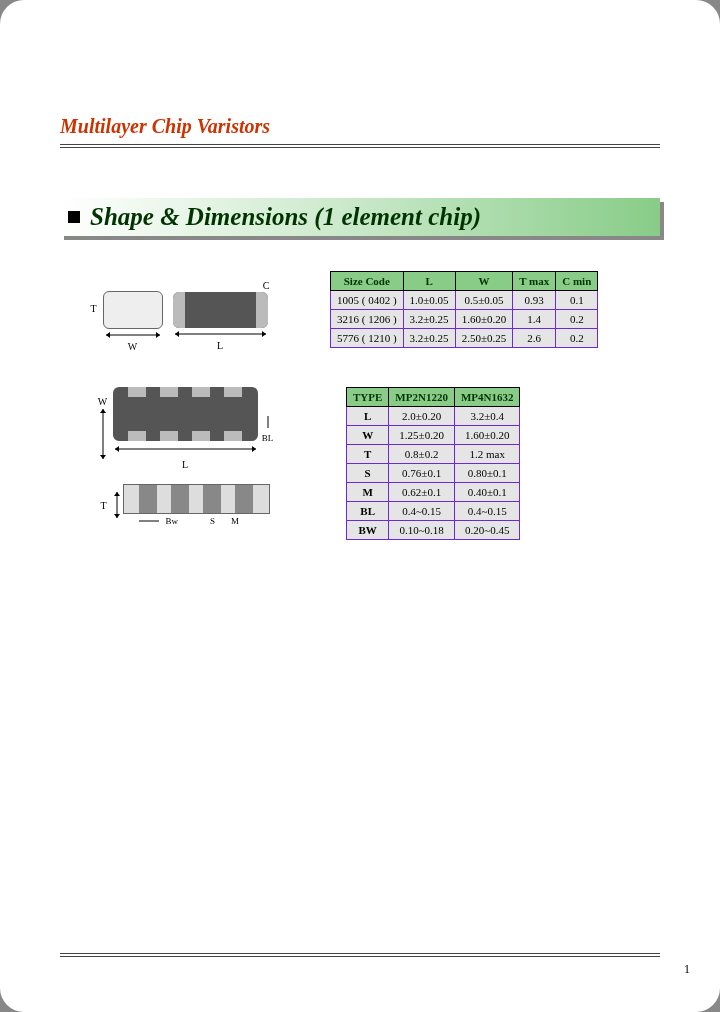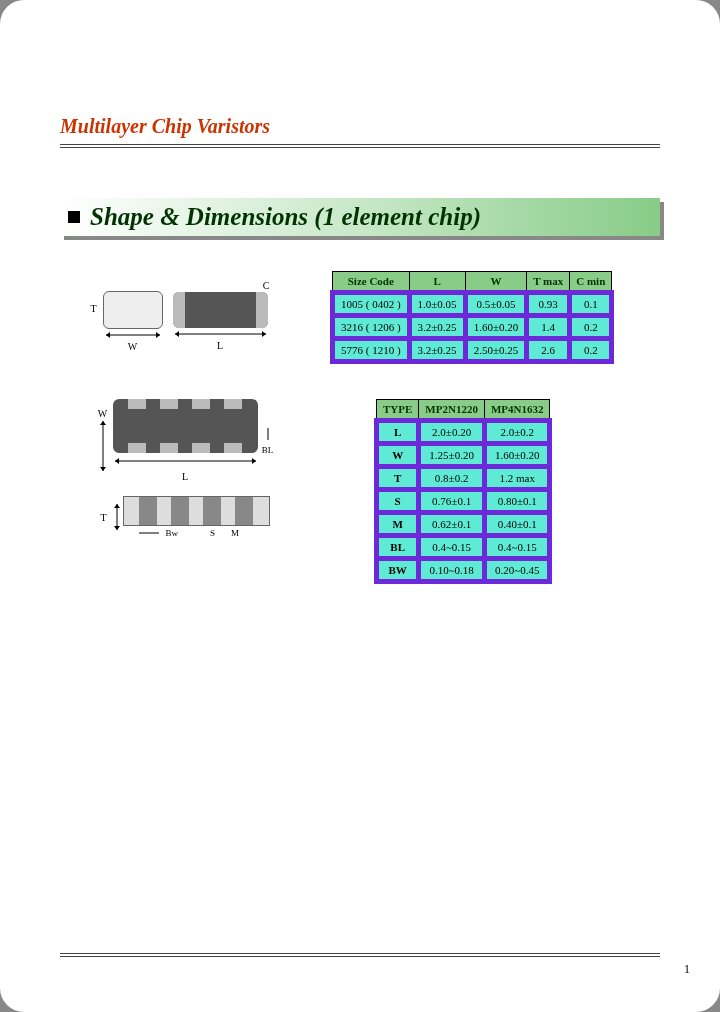--- a/index.html
+++ b/index.html
@@ -69,24 +69,24 @@
     font-size: 11px;
   }
   table.data-table th {
     background: #88cc88;
     border: 1px solid #000;
     padding: 3px 6px;
     font-weight: bold;
     color: #003300;
   }
   table.data-table td {
-    border: 5px solid #6d28d9;
+    border: 1px solid #6d28d9;
     padding: 3px 6px;
     text-align: center;
-    background: #5eead4;
+    background: #e5e5e5;
   }
   table.data-table td.rowhead {
     font-weight: bold;
   }
   .bottom-rule {
     position: absolute;
     bottom: 55px;
     left: 60px;
     right: 60px;
     border-top: 1px solid #444;
@@ -270,33 +270,33 @@
               <div class="dim-label" style="font-size:9px;">Bw</div>
               <div style="width:20px;"></div>
               <div class="dim-label" style="font-size:9px;">S</div>
               <div class="dim-label" style="font-size:9px;margin-left:10px;">M</div>
             </div>
           </div>
         </div>
       </div>
     </div>
 
-    <table class="data-table" style="margin-left:44px;">
+    <table class="data-table" style="margin-left:16px;">
       <thead>
           <tr id="t2-head">
             <th>TYPE</th>
             <th>MP2N1220</th>
             <th>MP4N1632</th>
           </tr>
         </thead>
       <tbody id="t2-body">
           <tr>
             <td class="rowhead">L</td>
             <td>2.0±0.20</td>
-            <td>2.0±0.2</td>
+            <td>3.2±0.4</td>
           </tr>
           <tr>
             <td class="rowhead">W</td>
             <td>1.25±0.20</td>
             <td>1.60±0.20</td>
           </tr>
           <tr>
             <td class="rowhead">T</td>
             <td>0.8±0.2</td>
             <td>1.2 max</td>

